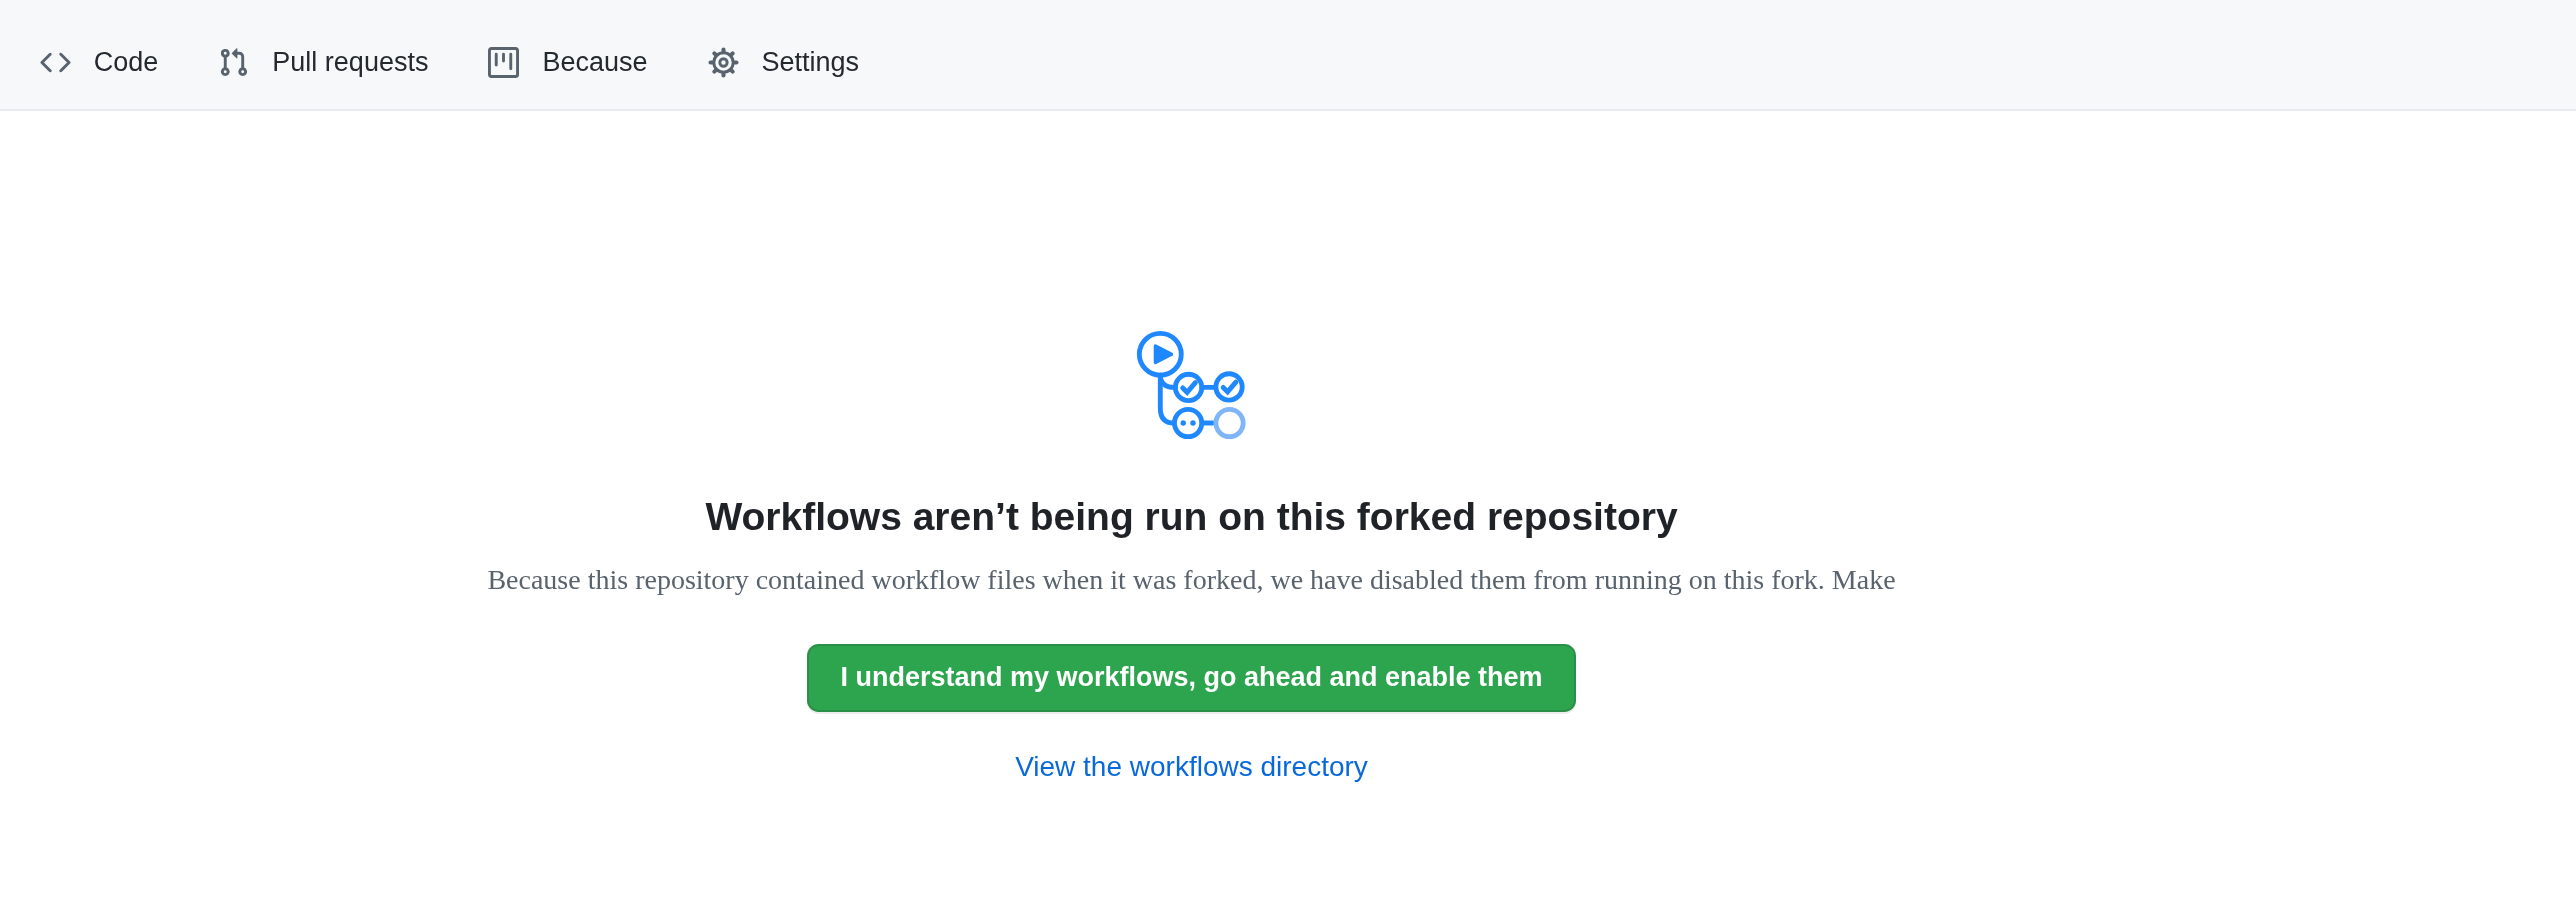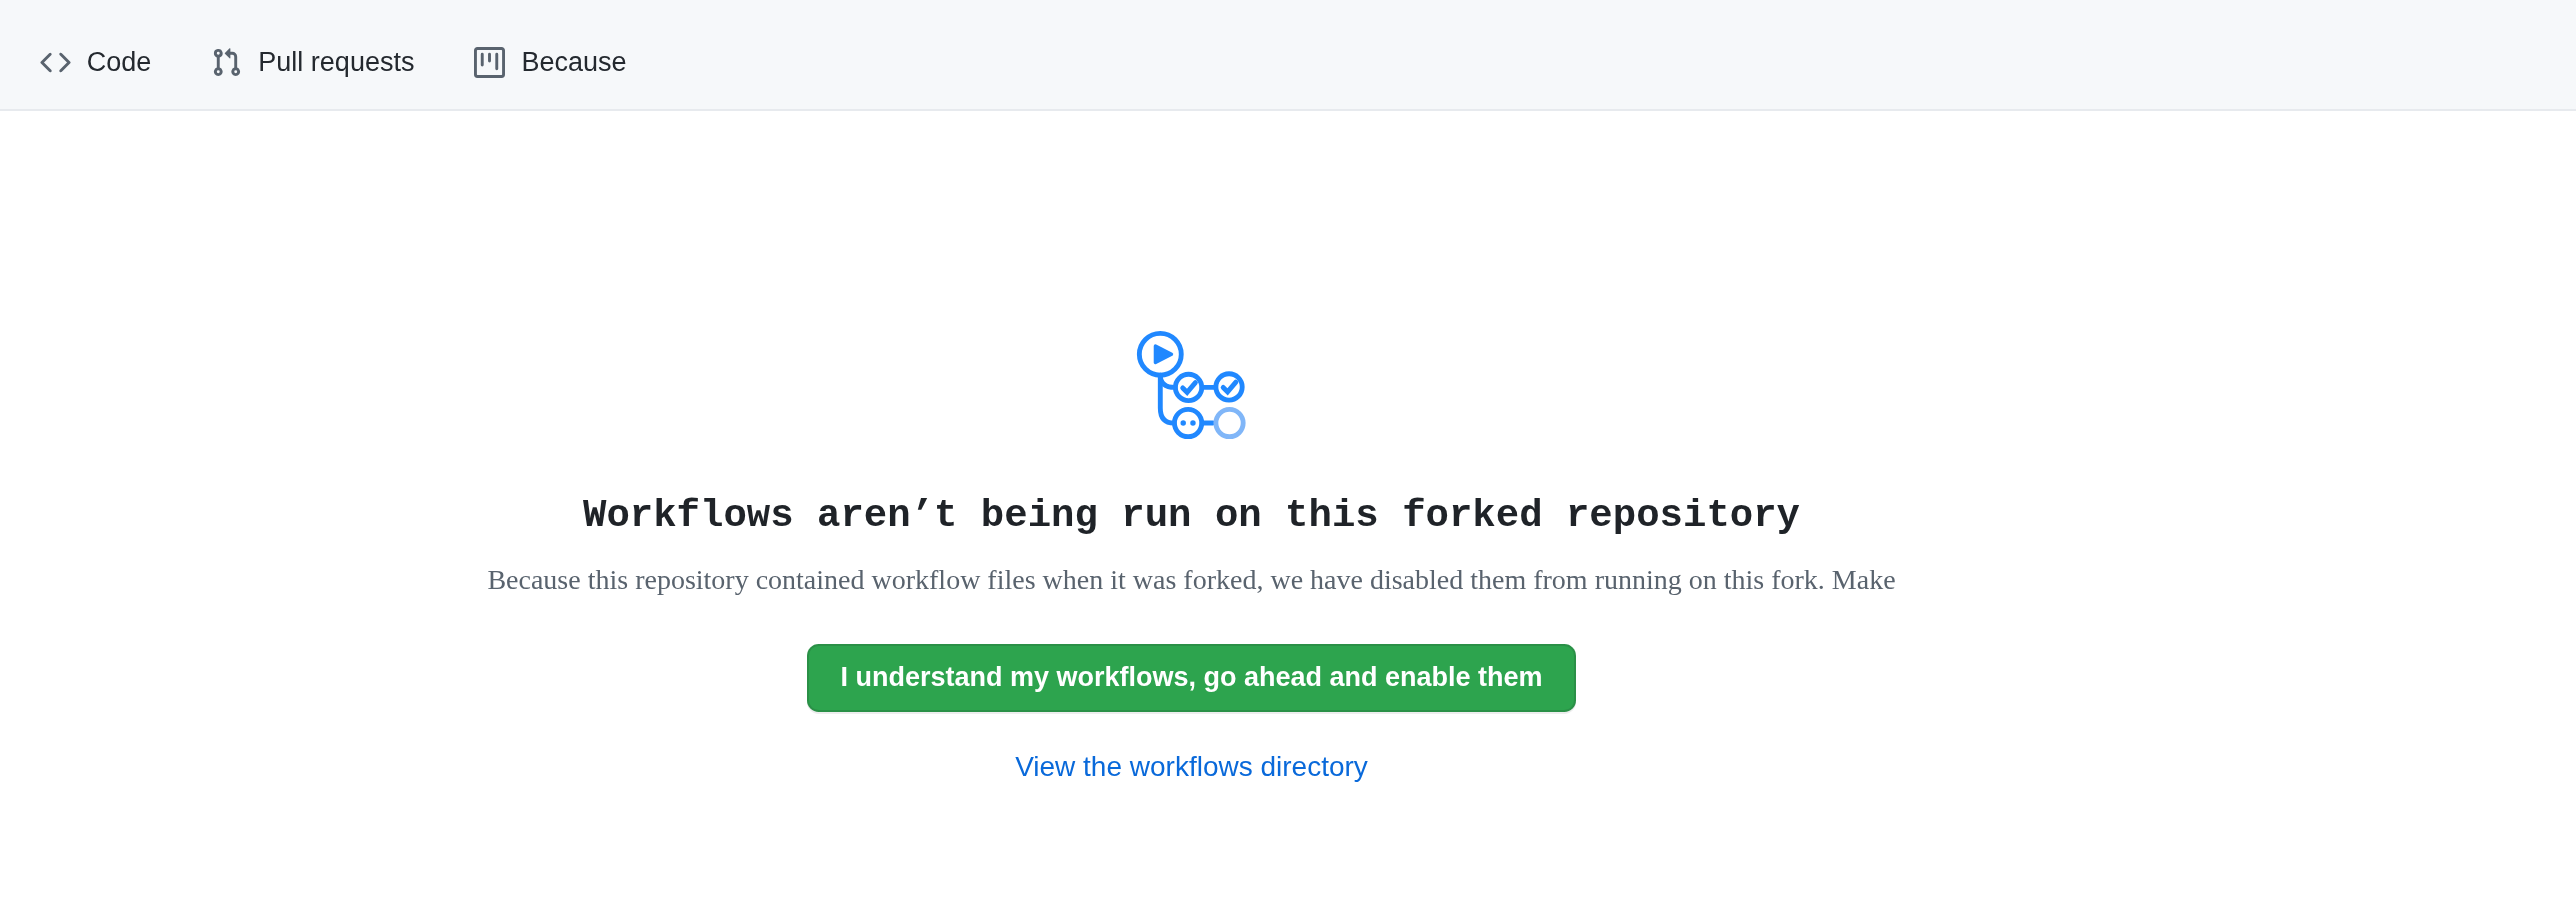--- a/index.html
+++ b/index.html
@@ -20,21 +20,21 @@
     background: var(--nav-bg, #f6f8fa);
     border-bottom: 2.9px solid var(--nav-border, #e7eaee);
     display: flex;
     align-items: stretch;
     padding: 15.6px 0 0 9.8px;
   }
   .tab {
     position: relative;
     display: flex;
     align-items: center;
-    gap: 16px;
+    gap: 23px;
     padding: 0 30px;
     font-size: 27px;
     line-height: 1;
     color: var(--tab-text, #24292f);
     text-decoration: none;
     cursor: pointer;
     white-space: nowrap;
   }
   .tab .ticon {
     display: flex;
@@ -61,21 +61,20 @@
     padding-top: 215px;
   }
   .wf-illustration { display: inline-block; }
 
   .bs-heading {
     margin: 45px 0 0;
     font-size: 39px;
     line-height: 49px;
     font-weight: bold;
     color: var(--heading-text, #1f2328);
-    font-family: Liberation Mono, monospace;
   }
   .bs-desc {
     margin: 17.6px auto 0;
     max-width: 1720px;
     font-size: 28px;
     line-height: 42px;
     color: var(--muted-text, #59636e);
     font-family: Liberation Serif, serif;
   }
   .desc-line { display: block; }
@@ -129,20 +128,39 @@
 
   <a class="tab">
     <span class="ticon">
       <svg viewBox="0 0 16 16" fill="currentColor" aria-hidden="true">
           <path d="M1.75 0h12.5C15.216 0 16 .784 16 1.75v12.5A1.75 1.75 0 0 1 14.25 16H1.75A1.75 1.75 0 0 1 0 14.25V1.75C0 .784.784 0 1.75 0ZM1.5 1.75v12.5c0 .138.112.25.25.25h12.5a.25.25 0 0 0 .25-.25V1.75a.25.25 0 0 0-.25-.25H1.75a.25.25 0 0 0-.25.25ZM11.75 3a.75.75 0 0 1 .75.75v7.5a.75.75 0 0 1-1.5 0v-7.5a.75.75 0 0 1 .75-.75Zm-8.25.75a.75.75 0 0 1 1.5 0v5.5a.75.75 0 0 1-1.5 0v-5.5ZM8 3a.75.75 0 0 1 .75.75v3.5a.75.75 0 0 1-1.5 0v-3.5A.75.75 0 0 1 8 3Z"></path>
         </svg>
     </span>
     <span class="tlabel">Because</span>
   </a>
 
+  <a class="tab">
+    <span class="ticon">
+      <svg viewBox="0 0 16 16" fill="none" stroke="currentColor" aria-hidden="true">
+        <circle cx="8" cy="8" r="1.9" stroke-width="1.5"></circle>
+        <circle cx="8" cy="8" r="5.0" stroke-width="1.5"></circle>
+        <g stroke-width="2.1" stroke-linecap="round">
+          <path d="M14.7 8h-.8"></path>
+          <path d="M12.74 12.74l-.57-.57"></path>
+          <path d="M8 14.7v-.8"></path>
+          <path d="M3.26 12.74l.57-.57"></path>
+          <path d="M1.3 8h.8"></path>
+          <path d="M3.26 3.26l.57.57"></path>
+          <path d="M8 1.3v.8"></path>
+          <path d="M12.74 3.26l-.57.57"></path>
+        </g>
+      </svg>
+    </span>
+    <span class="tlabel">Settings</span>
+  </a>
 
 </nav>
 
 <main>
 
   <svg class="wf-illustration" width="117" height="117" viewBox="0 0 120 120" aria-hidden="true">
     <g fill="none" stroke="var(--icon-blue, #2088ff)" stroke-width="5" stroke-linecap="round">
       <circle cx="28" cy="29" r="21.5"></circle>
       <path d="M28 50.5 V84 Q28 99.5 42 99.5"></path>
       <path d="M28 50.5 Q28 63 43 63"></path>

